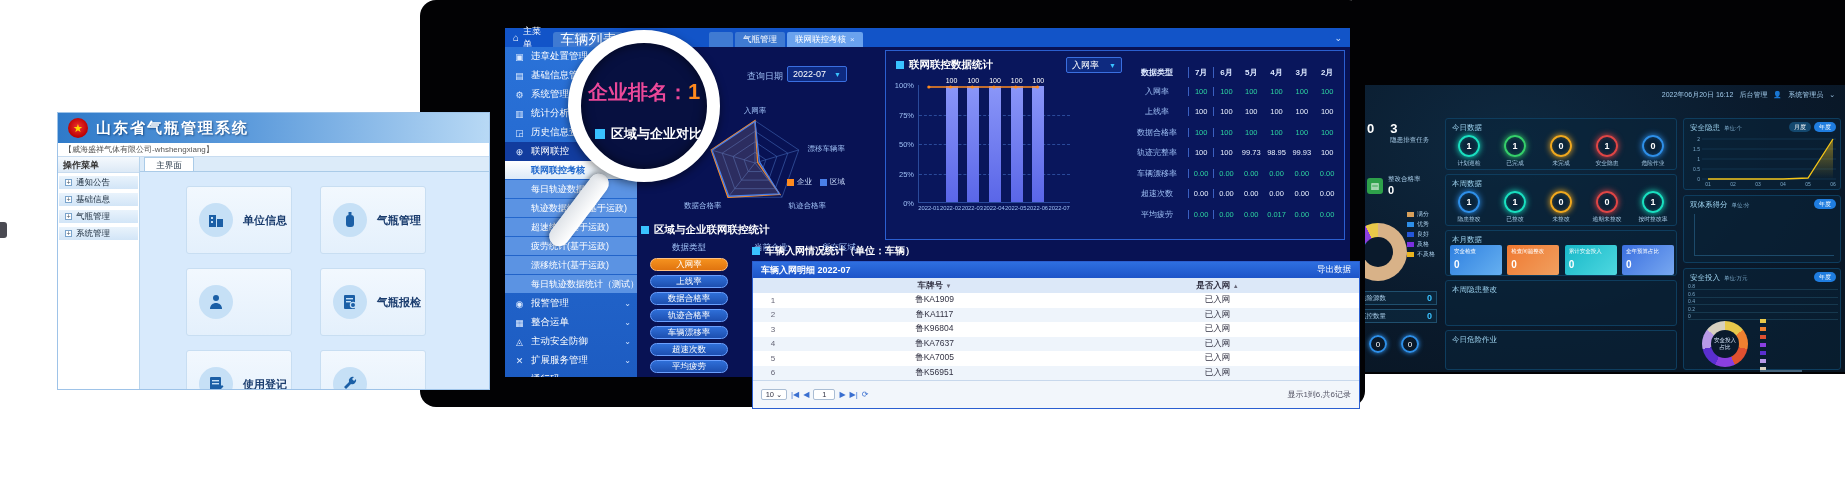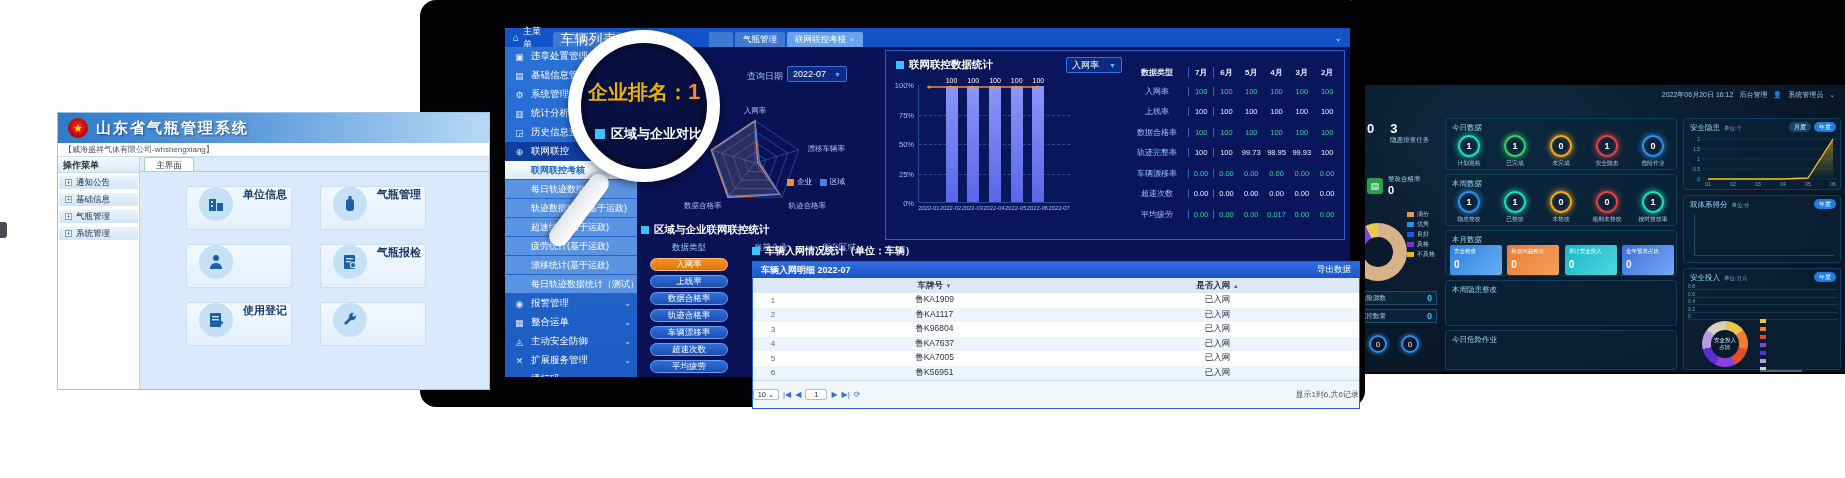--- a/index.html
+++ b/index.html
@@ -27,22 +27,22 @@
   border-bottom:1px solid #c8dcf0;font-size:9px;font-weight:bold;color:#333;line-height:16px;padding-left:5px}
 .lmenu-item{height:15px;margin-top:2px;background:linear-gradient(#e9f3fc,#d2e5f7);border:1px solid #fff;
   font-size:8.5px;color:#234;display:flex;align-items:center;gap:4px;padding-left:6px;cursor:pointer}
 .plusbox{width:7px;height:7px;border:1px solid #7aa4cc;background:#fff;font-size:7px;line-height:5px;
   text-align:center;color:#456;flex:0 0 auto}
 .la-main{flex:1;display:flex;flex-direction:column;min-width:0}
 .la-tabbar{height:15px;background:#dcebf9;border-bottom:1px solid #aacbe8;display:flex;align-items:flex-end;padding-left:4px}
 .la-tab{width:50px;height:14px;background:#fff;border:1px solid #aacbe8;border-bottom:none;
   font-size:8.5px;color:#234;text-align:center;line-height:14px}
 .la-content{flex:1;background:#d8eafc;padding:14px 0 0 46px;display:flex;flex-wrap:wrap;align-content:flex-start}
-.tile{width:106px;height:44px;margin:0 28px 14px 0;background:linear-gradient(#f2f8fe,#e4f0fc);
-  border:1px solid #c8def2;border-radius:3px;display:flex;padding-left:12px;gap:10px;cursor:pointer;flex:0 0 auto}
+.tile{width:106px;height:68px;margin:0 28px 14px 0;background:linear-gradient(#f2f8fe,#e4f0fc);
+  border:1px solid #c8def2;border-radius:3px;display:flex;align-items:center;padding-left:12px;gap:10px;cursor:pointer;flex:0 0 auto}
 .tile-ic{width:34px;height:34px;border-radius:50%;background:#c6e0f6;display:flex;align-items:center;justify-content:center;flex:0 0 auto}
 .tile-ic svg{width:18px;height:18px;fill:#1b5fa6}
 .tile-label{font-size:11px;font-weight:bold;color:#1a3c6e;white-space:nowrap}
 #left-handle{left:0;top:222px;width:7px;height:16px;background:#4a4a52;border-radius:0 3px 3px 0;z-index:4}
 
 
 #center-app{left:505px;top:28px;width:845px;height:349px;z-index:4;background:#0a1560;display:flex;flex-direction:column}
 .c-topbar{height:19px;background:#1254c8;display:flex;align-items:stretch;flex:0 0 auto}
 .c-side-head{width:132px;display:flex;align-items:center;gap:4px;padding-left:8px;color:#fff;font-size:9px;flex:0 0 auto}
 .c-home{font-size:10px;color:#fff}
@@ -124,33 +124,33 @@
 .vb-export{font-weight:normal;font-size:8.5px;cursor:pointer}
 .vb-headrow{height:15px;background:#dce8f8;display:flex;align-items:center;font-size:8.5px;color:#334;font-weight:bold}
 .vb-num{width:40px;text-align:center;flex:0 0 auto}
 .vb-col{flex:1;text-align:center}
 .vb-sort{font-size:6px;color:#667}
 .vb-row{height:14.5px;display:flex;align-items:center;font-size:8.5px;color:#334;cursor:pointer}
 .vb-row:nth-child(even){background:#eef4fb}
 .vb-row:nth-child(odd){background:#fff}
 .vb-row .vb-num{color:#667;font-size:8px}
 .vb-pager{height:28px;background:#f2f6fb;border-top:1px solid #c8d8ec;display:flex;align-items:center;
-  padding:0 0;gap:4px;font-size:8px;color:#3a5a80}
+  padding:0 8px;gap:4px;font-size:8px;color:#3a5a80}
 .pg-box{height:11px;border:1px solid #aabdd4;background:#fff;font-size:7.5px;line-height:9px;
   text-align:center;color:#334;border-radius:2px}
 .pg-ic{color:#3a6fd0;font-size:8px;cursor:pointer}
 .pg-summary{margin-left:auto;color:#556}
 
 
 #magnifier{left:568px;top:30px;width:152px;height:152px;border-radius:50%;border:13px solid #fff;
   background:#071040;z-index:6;box-shadow:0 3px 8px rgba(0,0,0,.45), inset 0 0 12px rgba(0,0,0,.6)}
 #mag-handle{left:536px;top:200px;width:86px;height:20px;background:linear-gradient(#fff,#dfe3e8);
   border-radius:10px;transform:rotate(127deg);z-index:5;box-shadow:0 2px 5px rgba(0,0,0,.4)}
 #mag-rank{position:absolute;left:0;top:36px;width:100%;text-align:center;white-space:nowrap}
-#mag-rank .t{color:#eab308;font-size:20px;font-weight:bold}
+#mag-rank .t{color:#ec4899;font-size:20px;font-weight:bold}
 #mag-rank .v{color:#ff8a1e;font-size:22px;font-weight:bold}
 #mag-compare{position:absolute;left:14px;top:82px;display:flex;align-items:center;gap:6px}
 #mag-compare .bullet{width:10px;height:10px}
 #mag-compare .t{color:#fff;font-size:13px;font-weight:bold;white-space:nowrap}
 
 
 #right-app{left:1365px;top:85px;width:480px;height:287px;z-index:3;overflow:hidden;color:#cfe8ff;
   background:radial-gradient(ellipse at 30% 20%,#0e2940 0%,#0a1a2c 55%,#081420 100%)}
 .r-titlebar{position:absolute;left:0;top:8px;width:100%;text-align:center}
 .r-title{font-size:15px;font-weight:bold;color:#eaf7ff;letter-spacing:3px;text-shadow:0 0 8px #2ea8e0}

